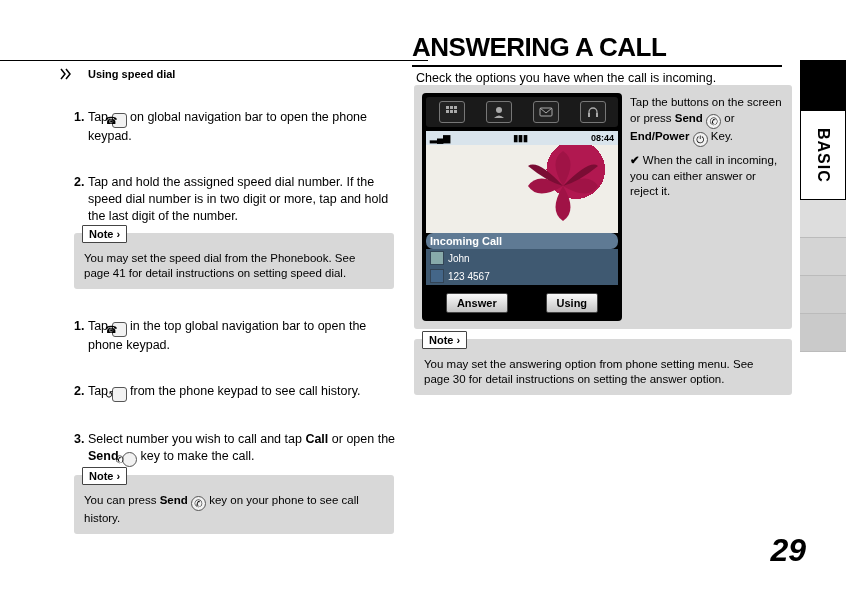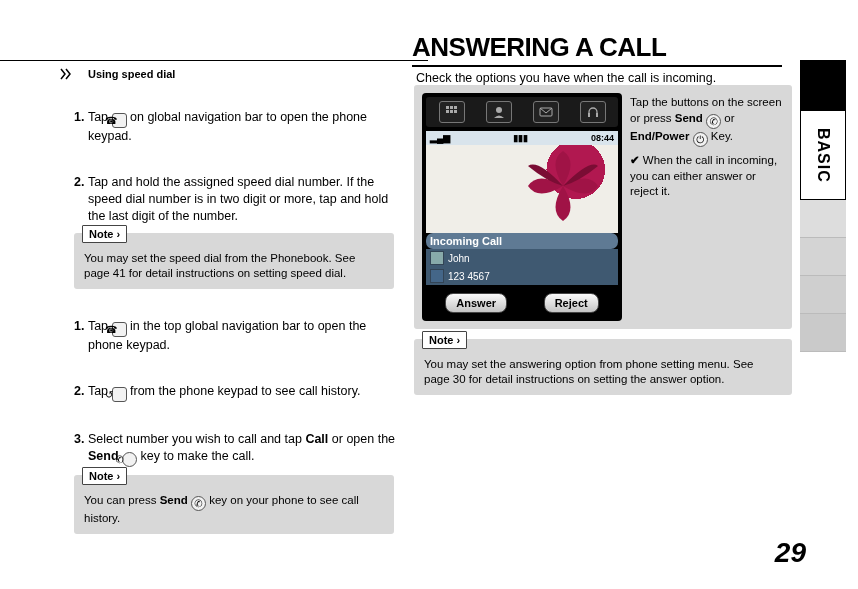--- a/index.html
+++ b/index.html
@@ -37,27 +37,27 @@
   .top-icons { background: #1a1a1a; border-radius: 3px; display: flex; justify-content: space-around; padding: 4px 2px; margin-bottom: 4px; }
   .top-icons .ic { width: 26px; height: 22px; border: 1px solid #777; border-radius: 3px; display: flex; justify-content: center; align-items: center; background: #222; }
   .status-bar { background: #d9e4ec; color: #000; display: flex; justify-content: space-between; padding: 2px 4px; font-size: 9px; font-weight: bold; }
   .wallpaper { height: 88px; background: radial-gradient(circle at 78% 28%, #b11850 0 18%, transparent 18%), #f0eee8; position: relative; overflow: hidden; }
   .petals { position: absolute; right: 20px; top: 6px; width: 70px; height: 70px; }
   .petals svg { width: 70px; height: 70px; }
   .incoming { background: #5f7a94; padding: 2px 4px; font-size: 11px; font-weight: bold; border-radius: 7px; }
   .caller-row { background: #3f5971; padding: 2px 4px; display: flex; align-items: center; gap: 4px; }
   .caller-row .pic { width: 14px; height: 14px; background: #8aa; border: 1px solid #345; }
   .btn-row { display: flex; justify-content: space-around; padding: 8px 4px 4px; gap: 6px; }
-  .soft-btn { background: linear-gradient(#fafafa,#c4c4c4); color: #000; border: 1px solid #444; border-radius: 8px; font-size: 11px; font-weight: bold; padding: 3px 10px; font-family: Arial; }
+  .soft-btn { background: linear-gradient(#fafafa,#c4c4c4); color: #000; border: 1px solid #444; border-radius: 2px; font-size: 11px; font-weight: bold; padding: 3px 10px; font-family: Arial; }
   .tip { font-size: 11.5px; line-height: 1.35; flex: 1; padding: 2px 2px 0 0; }
   .tip p { margin-bottom: 6px; }
   .check { font-weight: bold; }
   .note-box.right { width: 378px; margin-left: 2px; margin-top: 10px; }
 
-  .page-num { position: absolute; right: 52px; bottom: 20px; font-size: 28px; font-weight: 900; font-style: italic; }
+  .page-num { position: absolute; right: 52px; bottom: 20px; font-size: 32px; font-weight: 900; font-style: italic; }
 </style>
 </head>
 <body>
 
 <div class="hr-top"></div>
 
 <div class="page">
 
   <div class="left-col">
 
@@ -151,21 +151,21 @@
         <div class="caller-row">
           <div class="pic"></div>
           <span>John</span>
         </div>
         <div class="caller-row">
           <div class="pic" style="background:#468"></div>
           <span>123 4567</span>
         </div>
         <div class="btn-row">
           <div class="soft-btn">Answer</div>
-          <div class="soft-btn">Reject</div>
+          <div class="soft-btn">Using</div>
         </div>
       </div>
 
       <div class="tip">
         <p><span>Tap the buttons on the screen or press </span><span class="bold">Send</span> <span class="inline-icon circle">✆</span><span> or </span><span class="bold">End/Power</span> <span class="inline-icon circle">⏻</span><span> Key.</span></p>
         <p><span class="check">✔</span> <span>When the call in incoming, you can either answer or reject it.</span></p>
       </div>
     </div>
 
     <div class="note-box right">

